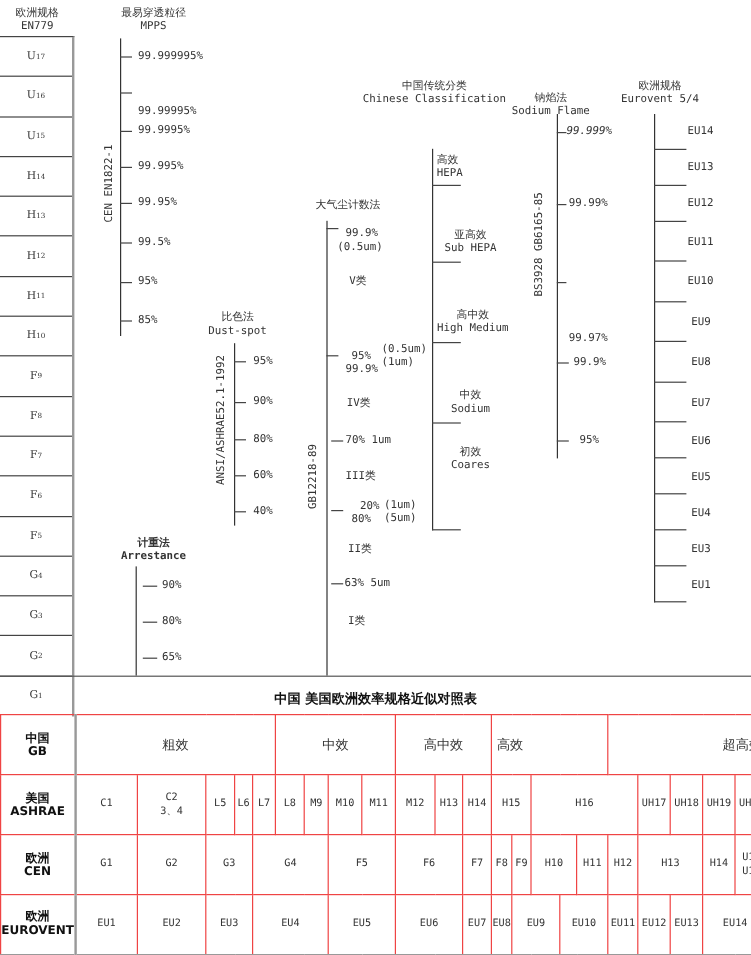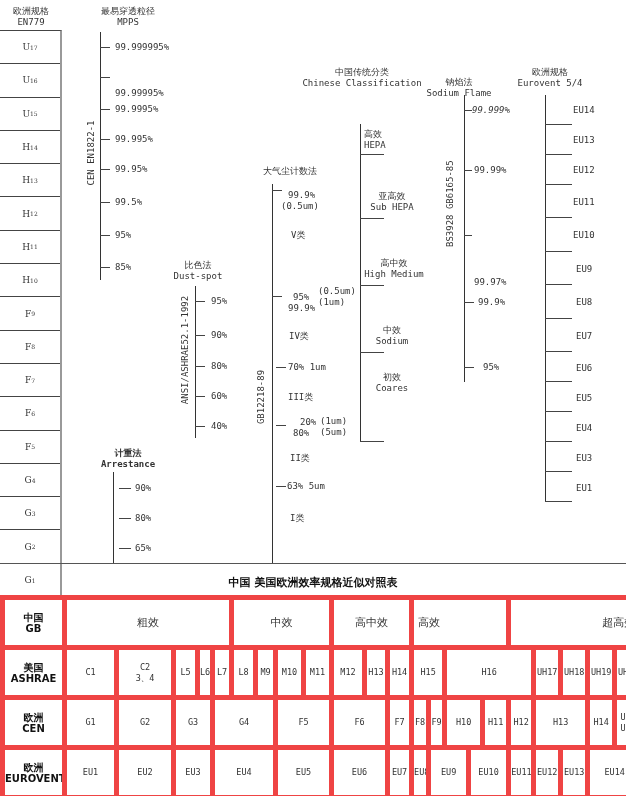--- a/index.html
+++ b/index.html
@@ -16,21 +16,21 @@
   #en779 { position: absolute; left: 0; top: 30px; width: 62px; border-right: 2px solid #999; }
   .en-row { height: 33.3px; border-bottom: 1px solid #444; display: flex; align-items: center; justify-content: center; font-size: 9px; color: #333; font-family: "DejaVu Serif", serif; }
   .en-row sub { font-size: 6px; }
 
   
   #diagram-bottom { position: absolute; left: 0; top: 563px; width: 626px; height: 1px; background: #555; }
 
   
   #table-title { position: absolute; left: 0; top: 575px; width: 626px; text-align: center; font-size: 11px; font-weight: bold; font-family: "DejaVu Sans", sans-serif; color: #111; }
   #cmp-table { position: absolute; left: 0; top: 595px; width: 626px; border-collapse: collapse; table-layout: fixed; border-bottom: 2px solid #999; }
-  #cmp-table td { border: 5px solid #ef4444; text-align: center; vertical-align: middle; font-size: 8.5px; color: #333; line-height: 11px; padding: 0; overflow: hidden; }
+  #cmp-table td { border: 1px solid #ef4444; text-align: center; vertical-align: middle; font-size: 8.5px; color: #333; line-height: 11px; padding: 0; overflow: hidden; }
   #cmp-table td.rowhead { font-family: "DejaVu Sans", sans-serif; font-weight: bold; font-size: 10px; color: #111; border-right: 2px solid #999; }
   #cmp-table td.big { font-family: "DejaVu Sans", sans-serif; font-size: 11px; }
   #cmp-table tr.r1 { height: 50px; }
   #cmp-table tr.r2 { height: 50px; }
   #cmp-table tr.r3 { height: 50px; }
   #cmp-table tr.r4 { height: 50px; }
   .lt { text-align: left !important; padding-left: 4px !important; }
   .rt { text-align: right !important; padding-right: 4px !important; }
 </style>
 </head>

